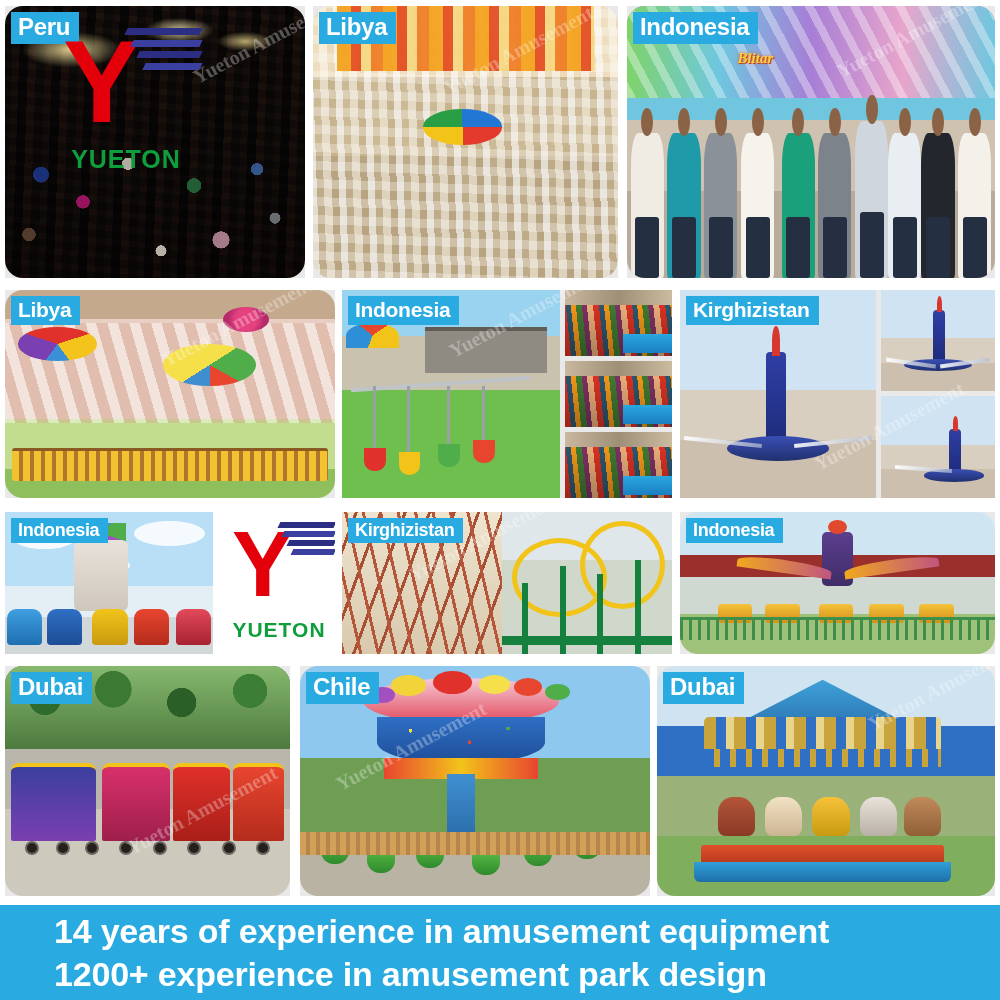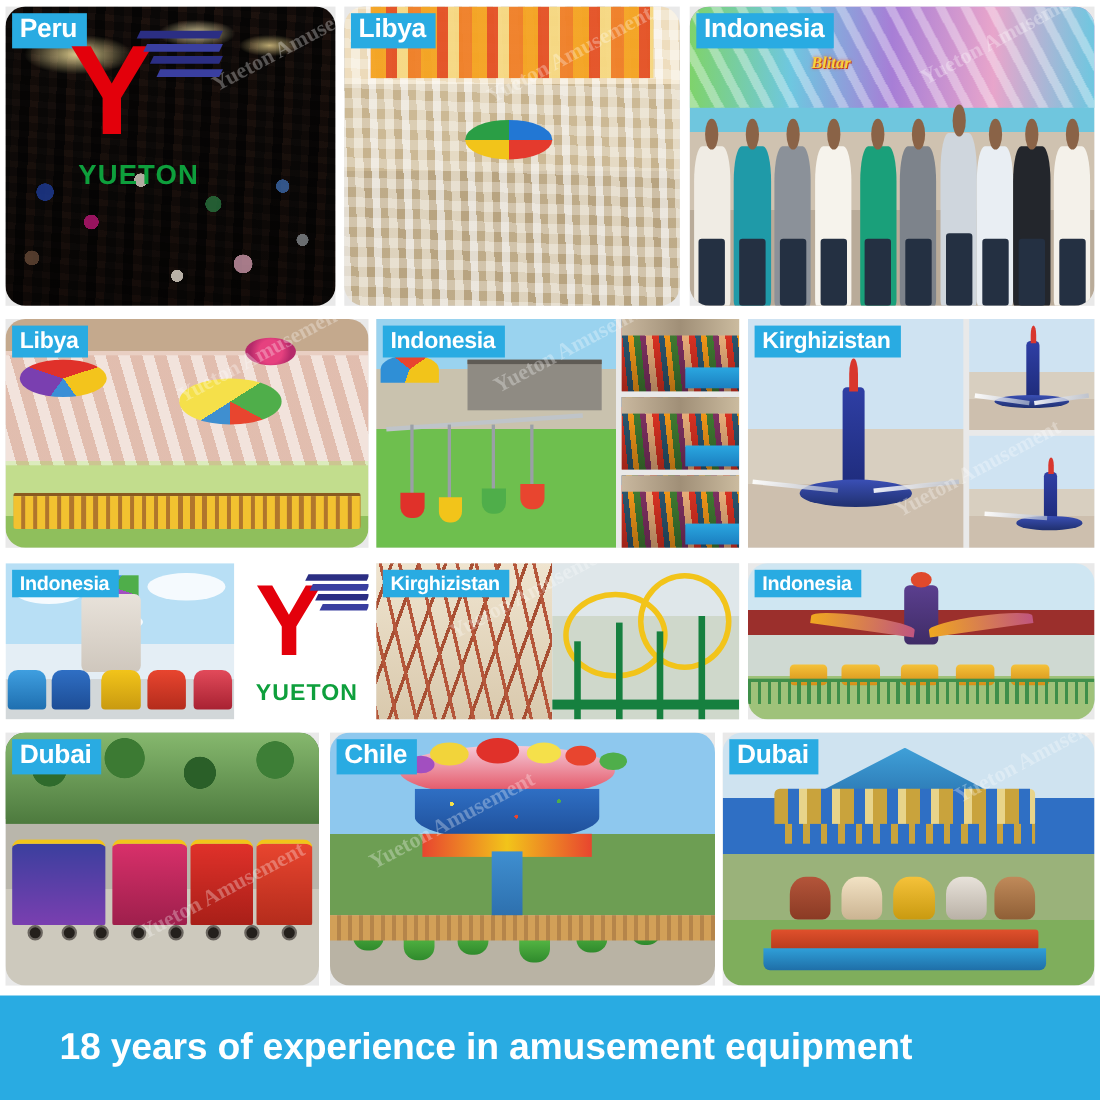--- a/index.html
+++ b/index.html
@@ -715,16 +715,17 @@
         <div class="horse" style="left:73%; background:linear-gradient(#c08a5a,#8f5f36);"></div>
         <div class="deck"></div>
         <div class="plinth"></div>
       </div>
     </div>
     <div class="wm" style="left:60%; top:4%;">Yueton Amusement</div>
     <div class="label lg">Dubai</div>
   </div>
 
   <div id="banner">
-    <div class="bline">18 years of experience in amusement equipment</div>
+    <div class="bline">14 years of experience in amusement equipment</div>
+    <div class="bline">1200+ experience in amusement park design</div>
   </div>
 
 </div>
 
 </body></html>

